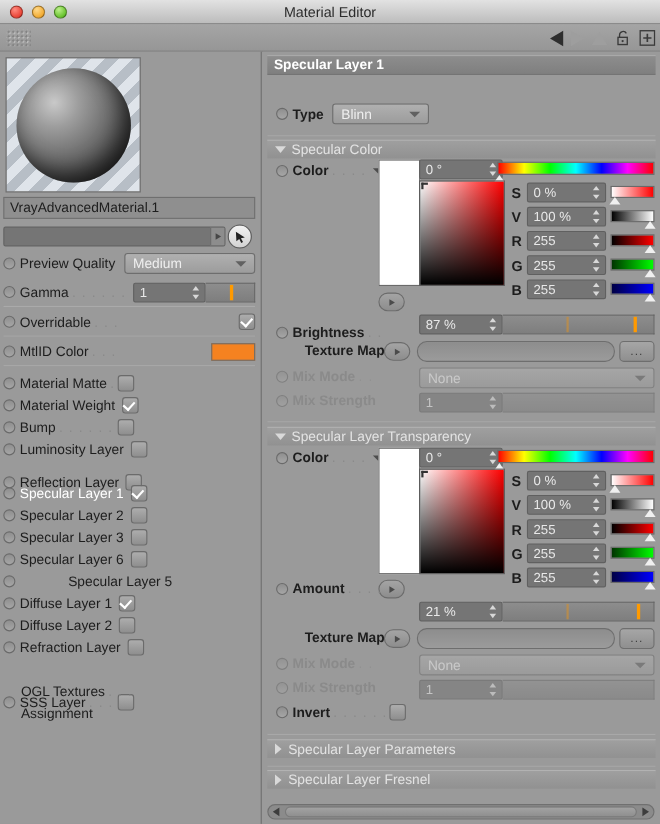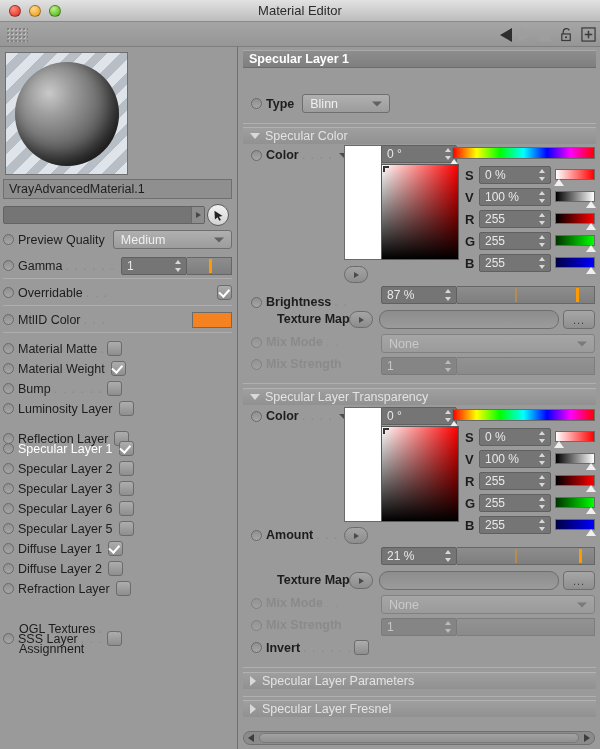--- a/index.html
+++ b/index.html
@@ -363,21 +363,21 @@
           <span class="rlabel">Specular Layer 3</span>
           <span class="dots"></span>
           <div class="cbox" style="margin-right: 110px;"></div>
         </div>
         <div class="row" style="top: 450px;">
           <div class="radio"></div>
           <span class="rlabel">Specular Layer 6</span>
           <span class="dots"></span>
           <div class="cbox" style="margin-right: 110px;"></div>
         </div>
-        <div class="row" style="top: 470px;">
+        <div class="row" style="top: 470px; gap: 44px;">
           <div class="radio"></div>
           <span class="rlabel">Specular Layer 5</span>
           <span class="dots"></span>
           <div class="cbox" style="margin-right: 110px;"></div>
         </div>
         <div class="row" style="top: 490px;">
           <div class="radio"></div>
           <span class="rlabel">Diffuse Layer 1</span>
           <span class="dots">. .</span>
           <div class="cbox on" style="margin-right: 110px;"></div>

